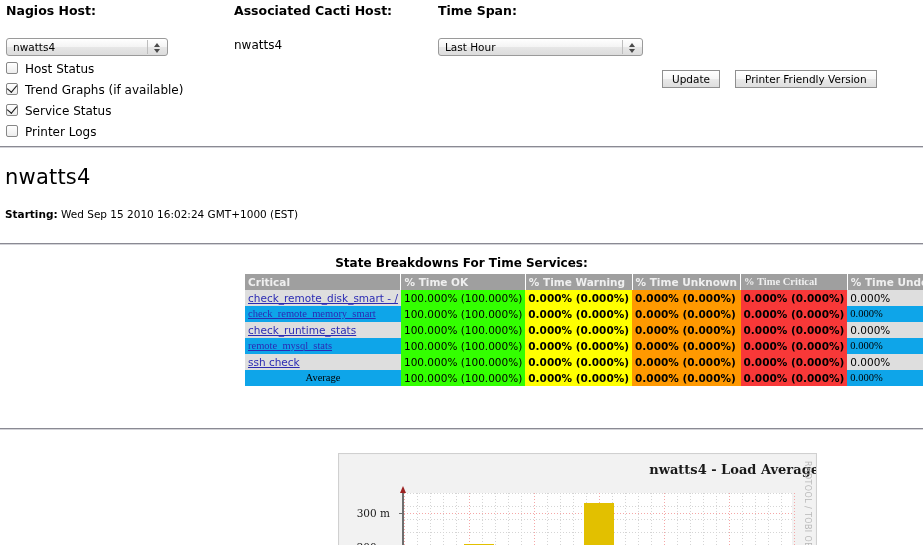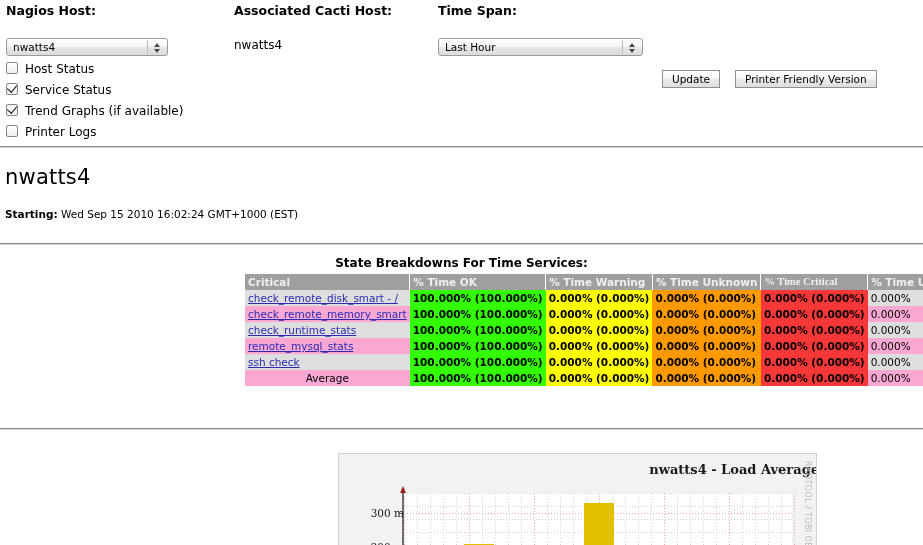--- a/index.html
+++ b/index.html
@@ -109,23 +109,23 @@
   }
   table.bd th:last-child { border-right: none; }
   .c-svc { width: 144px; }
   .c-ok { width: 105px; }
   .c-warn { width: 90px; }
   .c-unk { width: 95px; }
   .c-crit { width: 88px; font-family: Liberation Serif, serif; }
   .c-und { width: 128px; }
 
   tr.r-odd td.svc, tr.r-odd td.und { background: #dedede; }
-  tr.r-even td.svc, tr.r-even td.und { background: #f9a8d4; }
+  tr.r-even td.svc, tr.r-even td.und { background: #0ea5e9; font-family: Liberation Serif, serif; }
   td.svc a { color: #2b2bb3; text-decoration: underline; }
-  td.ok   { background: #33ff00; color: #000; font-weight: bold; }
+  td.ok   { background: #33ff00; color: #000; font-weight: normal; }
   td.warn { background: #ffff00; color: #000; font-weight: bold; }
   td.unk  { background: #ff9900; color: #000; font-weight: bold; }
   td.crit { background: #f83838; color: #000; font-weight: bold; }
   td.und  { color: #000; }
   td.svc.avg { font-weight: normal; text-align: center; }
 
   
   .graph {
     position: absolute; left: 338px; top: 453px; width: 479px; height: 160px;
     background: #f0f0f0; border: 1px solid #d0d0d0;
@@ -147,21 +147,21 @@
   }
   .plot .minor-v { position: absolute; top: 0; bottom: 0; width: 1px;
     background: repeating-linear-gradient(to bottom,#d5d5d5 0 1px,transparent 1px 3px); }
   .plot .minor-h { position: absolute; left: 0; right: 0; height: 1px;
     background: repeating-linear-gradient(to right,#d5d5d5 0 1px,transparent 1px 3px); }
   .plot .major-v { position: absolute; top: 0; bottom: 0; width: 1px;
     background: repeating-linear-gradient(to bottom,#f5a7a7 0 1px,transparent 1px 3px); }
   .plot .major-h { position: absolute; left: 0; right: 0; height: 1px;
     background: repeating-linear-gradient(to right,#f5a7a7 0 1px,transparent 1px 3px); }
   .ylab {
-    position: absolute; right: 100%; margin-right: 0;
+    position: absolute; right: 100%; margin-right: 14px;
     font-family: "DejaVu Serif", "Liberation Serif", serif;
     font-size: 10.5px; color: #1a1a1a; white-space: nowrap;
     transform: translateY(-50%);
   }
   .ytick { position: absolute; left: -5px; width: 4px; height: 1px; background: #6e6e6e; }
   .bar { position: absolute; bottom: 0; background: #e2c000; }
   .arrow-top {
     position: absolute; left: -4px; top: -7px; width: 0; height: 0;
     border-left: 3.5px solid transparent; border-right: 3.5px solid transparent;
     border-bottom: 7px solid #9c2222;
@@ -193,25 +193,25 @@
         </span>
       </div>
 
       <div style="margin-top:6px;">
         <div class="cb-row">
           <span class="cb"></span>
           <span class="cb-lbl">Host Status</span>
         </div>
         <div class="cb-row">
           <span class="cb on"></span>
-          <span class="cb-lbl">Service Status</span>
+          <span class="cb-lbl">Trend Graphs (if available)</span>
         </div>
         <div class="cb-row">
           <span class="cb on"></span>
-          <span class="cb-lbl">Trend Graphs (if available)</span>
+          <span class="cb-lbl">Service Status</span>
         </div>
         <div class="cb-row">
           <span class="cb"></span>
           <span class="cb-lbl">Printer Logs</span>
         </div>
       </div>
     </div>
 
     <div class="ctrl-col c2">
       <div class="ctrl-title">Associated Cacti Host:</div>

